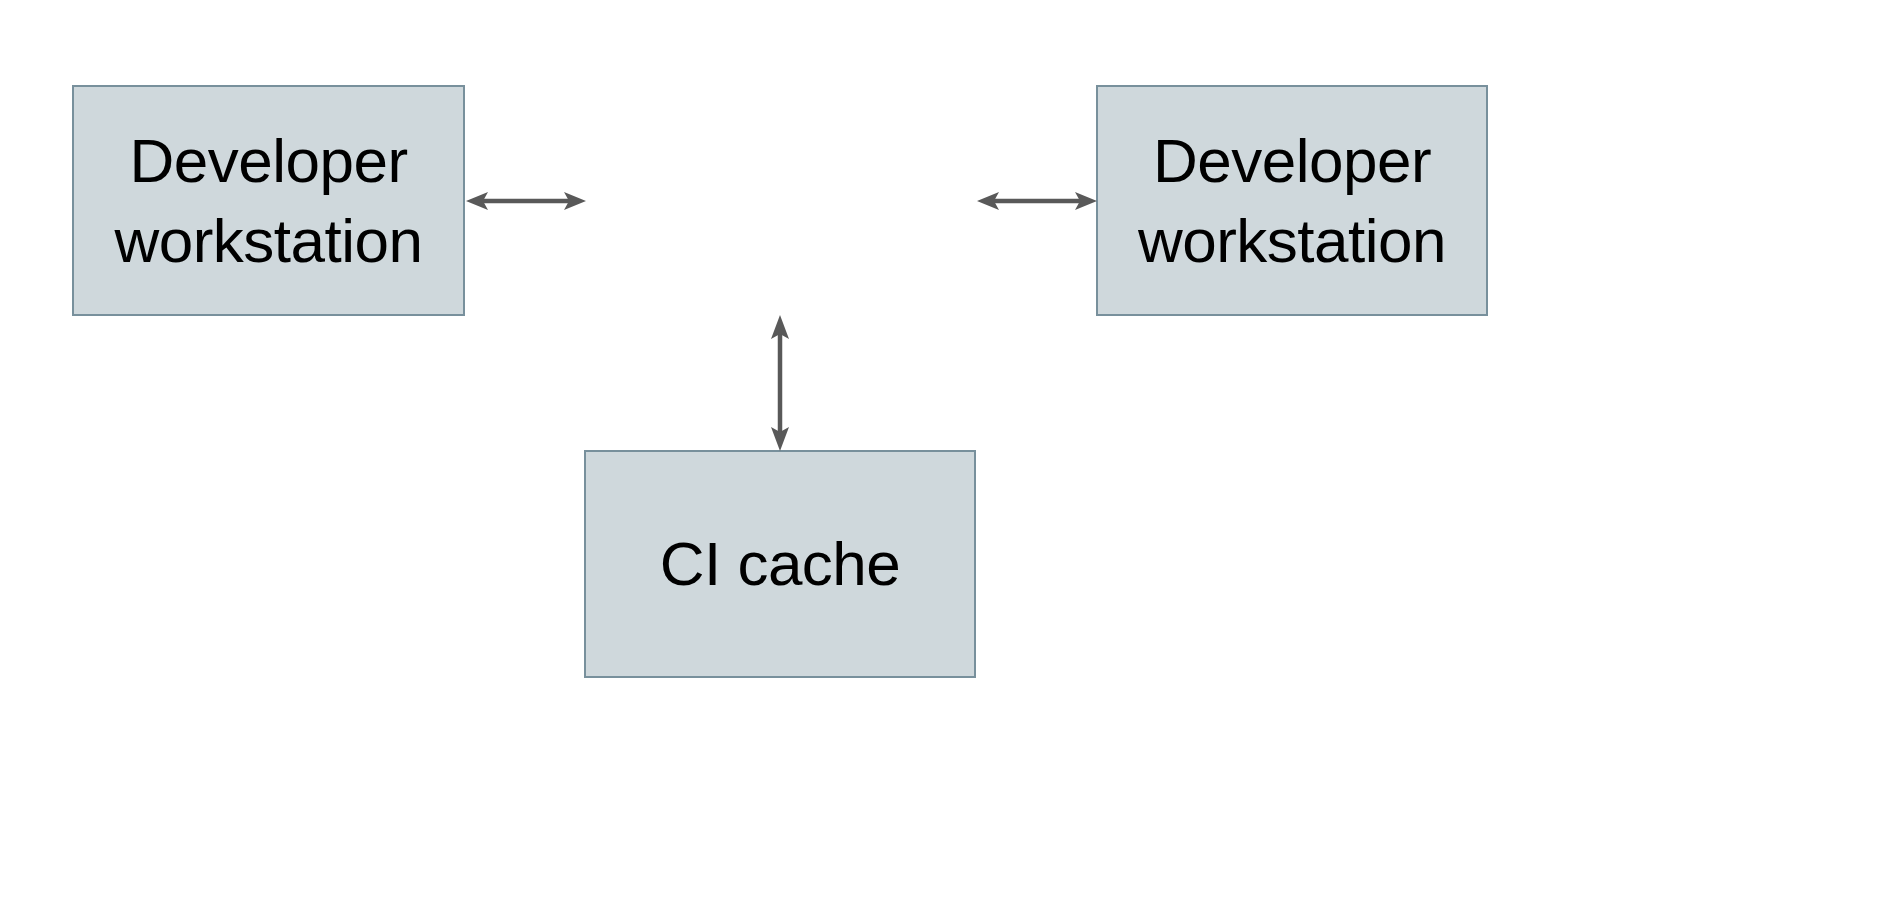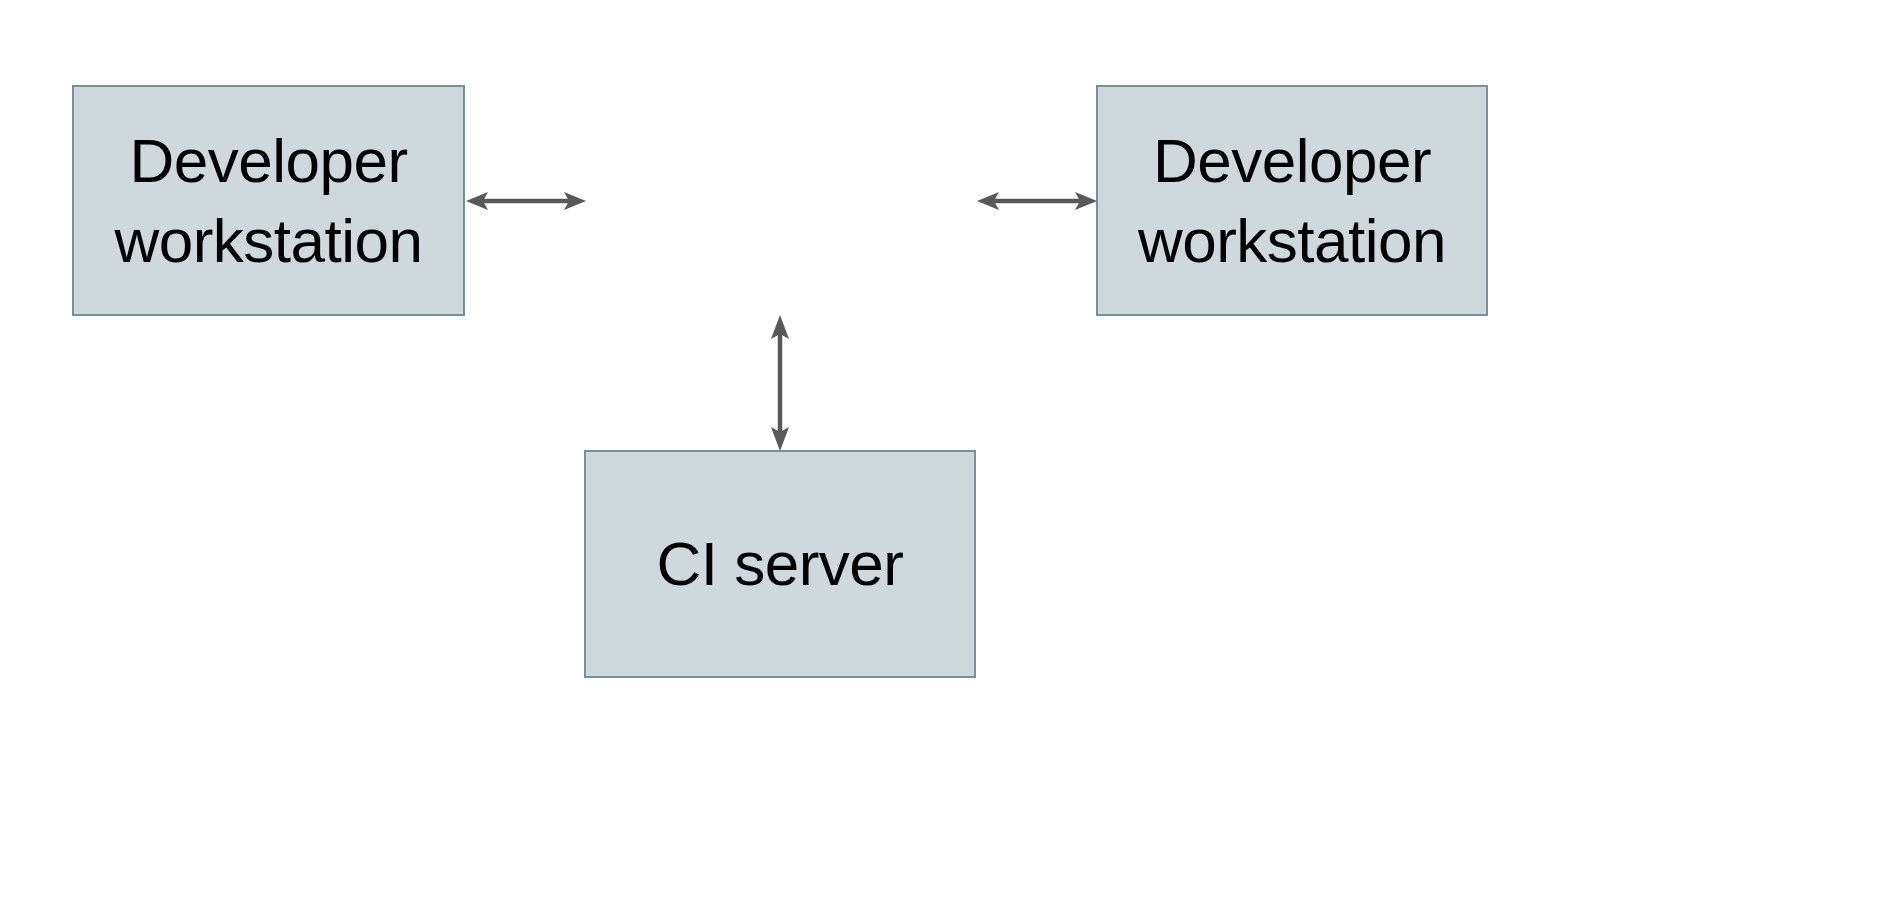--- a/index.html
+++ b/index.html
@@ -55,21 +55,21 @@
 workstation</span>
   </div>
 
 
   <div class="node-box" id="node-dev-workstation-right" style="left:1096px; top:85px; width:392px; height:231px;">
     <span class="node-label">Developer
 workstation</span>
   </div>
 
   <div class="node-box" id="node-ci-server" style="left:584px; top:450px; width:392px; height:228px;">
-    <span class="node-label">CI server</span>
+    <span class="node-label">CI cache</span>
   </div>
 
   <svg class="connector" id="connector-left" style="left:466px; top:180px; width:120px; height:42px;" viewBox="0 0 120 42" width="120" height="42">
     <g>
       <line x1="14" y1="21" x2="106" y2="21" stroke="#595959" stroke-width="4.5"></line>
       <polygon points="0,21 22,12 17,21 22,30" fill="#595959"></polygon>
       <polygon points="120,21 98,12 103,21 98,30" fill="#595959"></polygon>
     </g>
   </svg>
 

